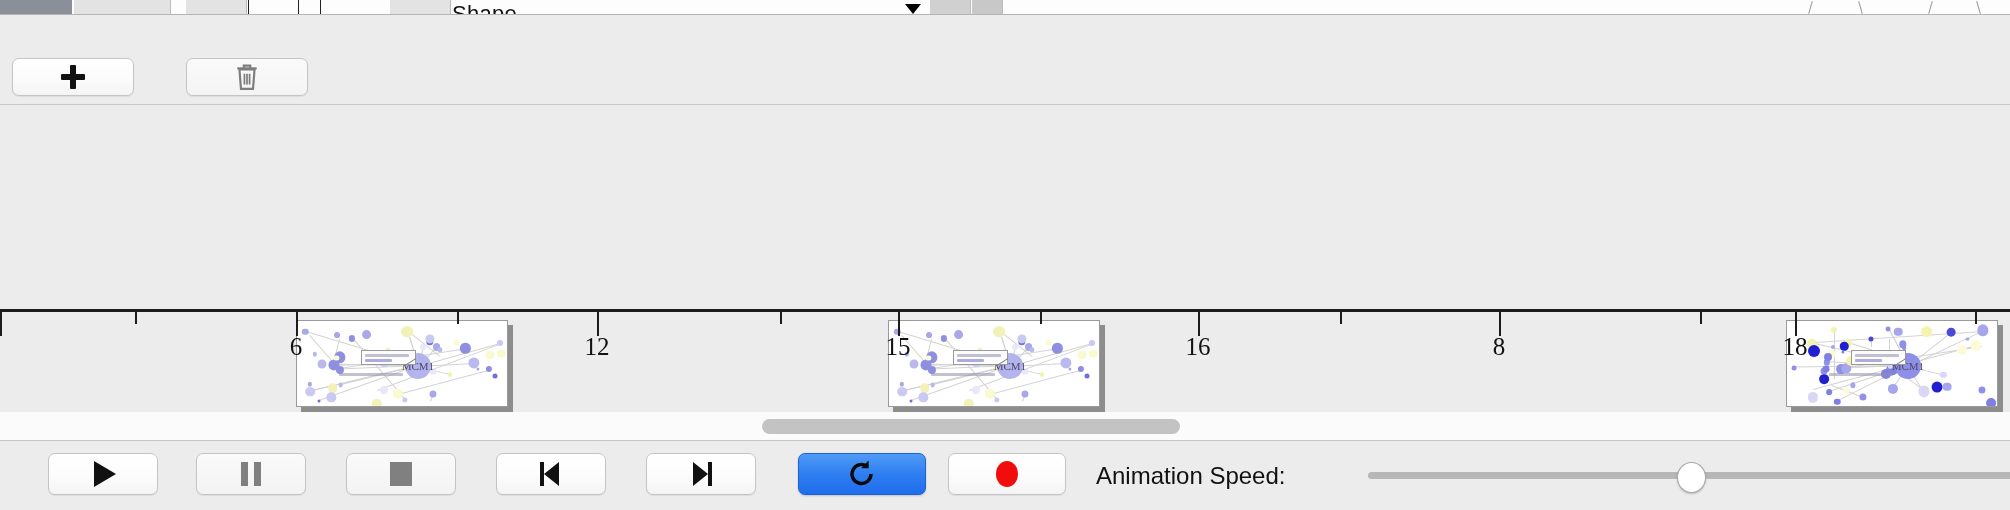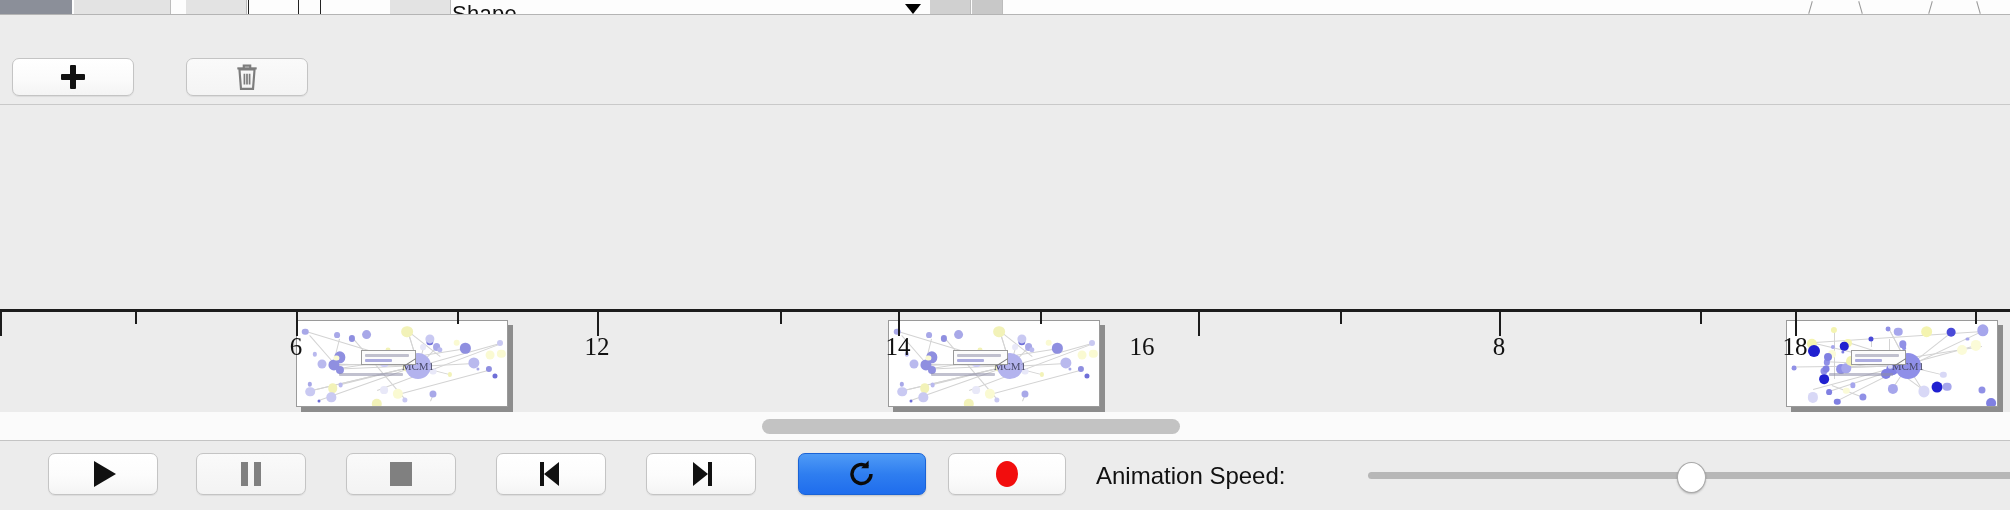--- a/index.html
+++ b/index.html
@@ -656,24 +656,24 @@
     <div id="ticks-layer">
         <div class="tick major" style="left: 0px;"></div>
         <div class="tick minor" style="left: 135px;"></div>
         <div class="tick major" style="left: 296px;"></div>
         <div class="tick-label" style="left: 296px;">6</div>
         <div class="tick minor" style="left: 457px;"></div>
         <div class="tick major" style="left: 597px;"></div>
         <div class="tick-label" style="left: 597px;">12</div>
         <div class="tick minor" style="left: 780px;"></div>
         <div class="tick major" style="left: 898px;"></div>
-        <div class="tick-label" style="left: 898px;">14</div>
+        <div class="tick-label" style="left: 898px;">15</div>
         <div class="tick minor" style="left: 1040px;"></div>
         <div class="tick major" style="left: 1198px;"></div>
-        <div class="tick-label" style="left: 1142px;">16</div>
+        <div class="tick-label" style="left: 1198px;">16</div>
         <div class="tick minor" style="left: 1340px;"></div>
         <div class="tick major" style="left: 1499px;"></div>
         <div class="tick-label" style="left: 1499px;">8</div>
         <div class="tick minor" style="left: 1700px;"></div>
         <div class="tick major" style="left: 1795px;"></div>
         <div class="tick-label" style="left: 1795px;">18</div>
         <div class="tick minor" style="left: 1975px;"></div>
       </div>
 
   </div>

